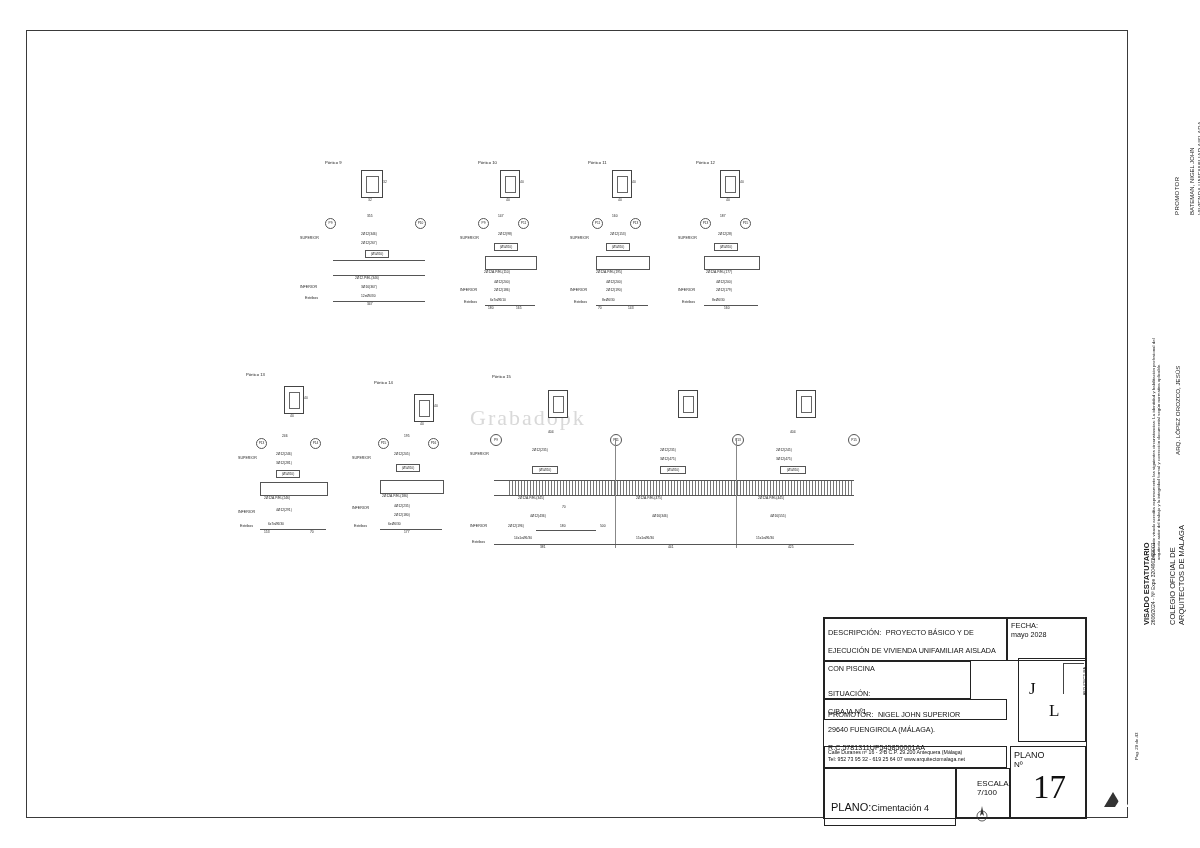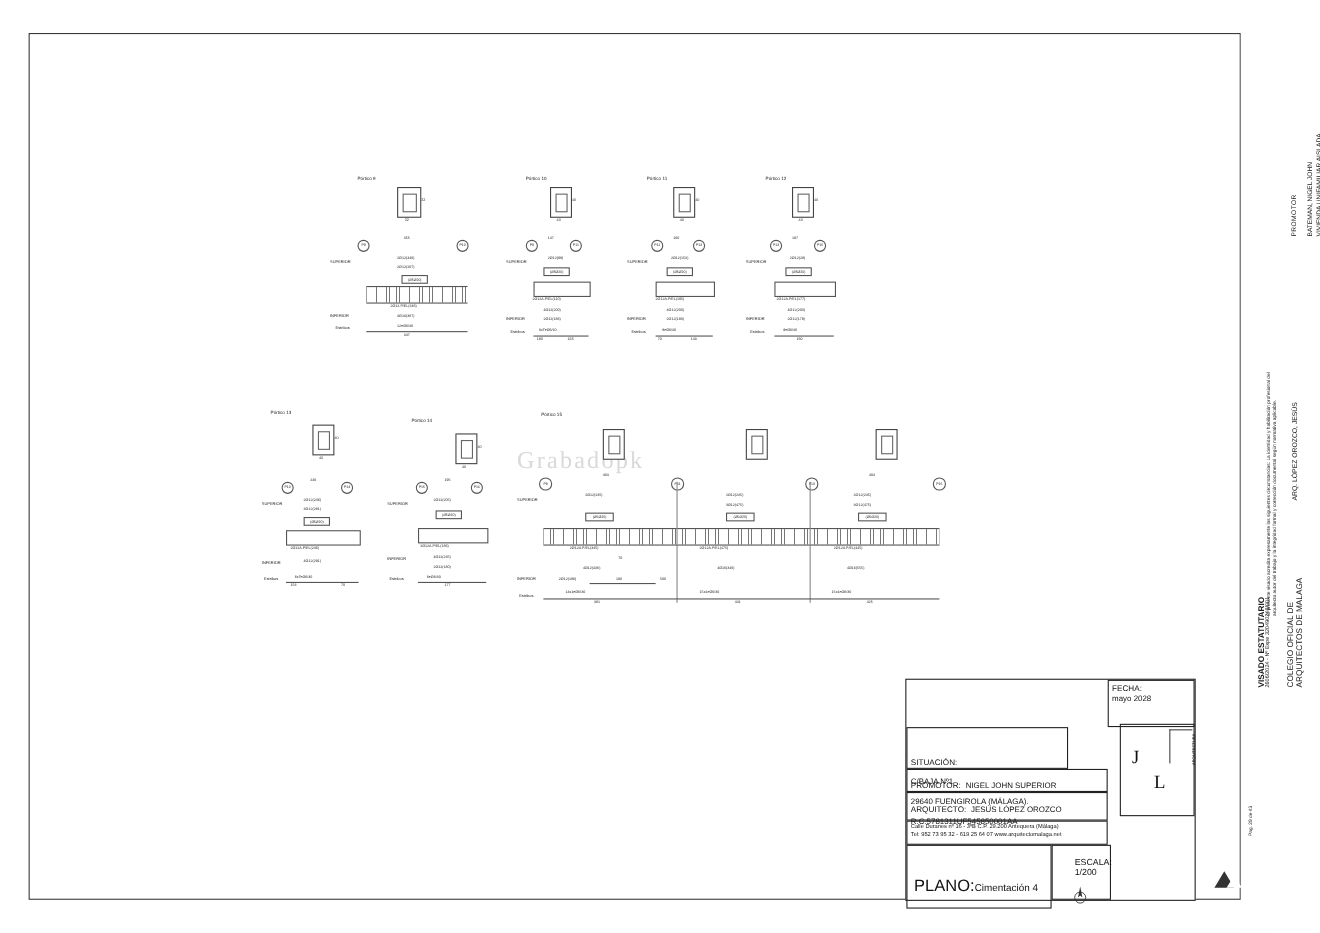--- a/index.html
+++ b/index.html
@@ -295,62 +295,67 @@
     <div class="lbl" style="left:286px;top:164px;">15x1eØ6/30</div>
 
     <div class="dimline" style="left:24px;top:172px;width:360px;"></div>
     <div class="dimtxt" style="left:70px;top:173px;">381</div>
     <div class="dimtxt" style="left:198px;top:173px;">441</div>
     <div class="dimtxt" style="left:318px;top:173px;">425</div>
   </div>
 
   <div class="tb">
 
+    <div class="cell bd" style="left:0px;top:0px;width:183px;height:43px;padding:2px 3px;">
+      <span class="tb-lbl">DESCRIPCIÓN:</span>
+      <span class="tb-txt">PROYECTO BÁSICO Y DE EJECUCIÓN DE VIVIENDA UNIFAMILIAR AISLADA CON PISCINA</span>
+    </div>
     <div class="cell bd" style="left:183px;top:0px;width:79px;height:43px;padding:2px 3px;">
       <div class="tb-lbl">FECHA:</div>
       <div class="tb-txt">mayo  2028</div>
     </div>
 
     <div class="cell bd" style="left:0px;top:43px;width:147px;height:38px;padding:2px 3px;white-space:pre-line;">
       <span class="tb-lbl">SITUACIÓN:</span>
       <span class="tb-txt">C/BAJA Nº1
 29640 FUENGIROLA (MÁLAGA).
 R.C.5781311UF545850001AA</span>
     </div>
 
     <div class="cell bd" style="left:0px;top:81px;width:183px;height:21px;padding:3px;">
       <span class="tb-lbl">PROMOTOR:</span>
       <span class="tb-txt">NIGEL JOHN SUPERIOR</span>
     </div>
 
-    <div class="cell bd" style="left:0px;top:102px;width:183px;height:26px;padding:4px 3px;">
-      <span class="tb-lbl">ARQUITECTO:</span>
-      <span class="tb-txt">JESÚS LÓPEZ OROZCO</span>
-    </div>
 
     <div class="cell bd" style="left:0px;top:128px;width:183px;height:22px;padding:2px 3px;">
       <div class="tb-small">Calle Duranes nº 16 - 3ºB          C.P. 29.200          Antequera (Málaga)</div>
       <div class="tb-small">Tel: 952 73 95 32 - 619 25 64 07 www.arquitectomalaga.net</div>
     </div>
 
     <div class="cell bd" style="left:0px;top:150px;width:132px;height:50px;padding:28px 6px;">
-      <span class="tb-lbl" style="font-size:15px;margin-top:31px;">PLANO:</span><span class="tb-lbl" style="font-size:9px;">Cimentación 4</span>
+      <span class="tb-lbl" style="font-size:11px;margin-top:31px;">PLANO:</span><span class="tb-lbl" style="font-size:9px;">Cimentación 4</span>
     </div>
 
     <div class="cell bd" style="left:132px;top:150px;width:54px;height:50px;padding:10px 20px;">
       <div class="tb-lbl" style="font-size:8px;">ESCALA:</div>
-      <div class="tb-txt" style="font-size:8px;">1/200</div>
+      <div class="tb-txt" style="font-size:8px;">7/100</div>
       <div class="north" style="left:18px;top:36px;">
         <svg width="14" height="18" viewBox="0 0 14 18">
             <circle cx="7" cy="11" r="5" fill="none" stroke="#333" stroke-width="0.8"></circle>
             <path d="M7 1 L9 11 L7 9 L5 11 Z" fill="#333"></path>
           </svg>
       </div>
     </div>
 
+    <div class="cell bd" style="left:186px;top:128px;width:76px;height:72px;padding:3px;">
+      <div class="tb-lbl" style="font-size:9px;">PLANO</div>
+      <div class="tb-lbl" style="font-size:8px;">Nº</div>
+      <div class="big17" style="position:absolute;left:22px;top:24px;">17</div>
+    </div>
 
     <div class="logo-box">
       <div class="logo-grid"></div>
       <div class="logo-j">J</div>
       <div class="logo-l">L</div>
       <div class="logo-side">ARQUITECTURA</div>
     </div>
   </div>
 
   <div class="tri-o">

